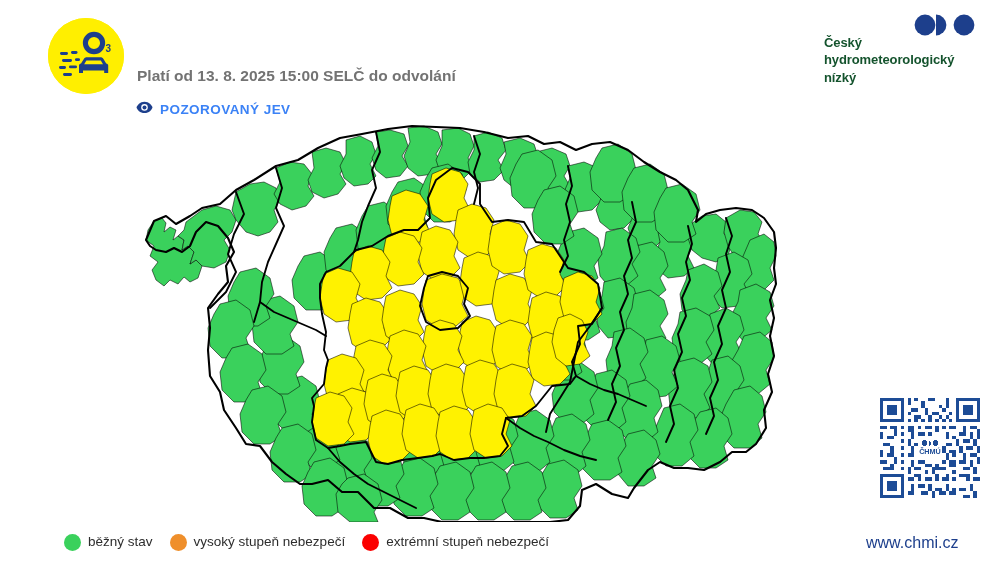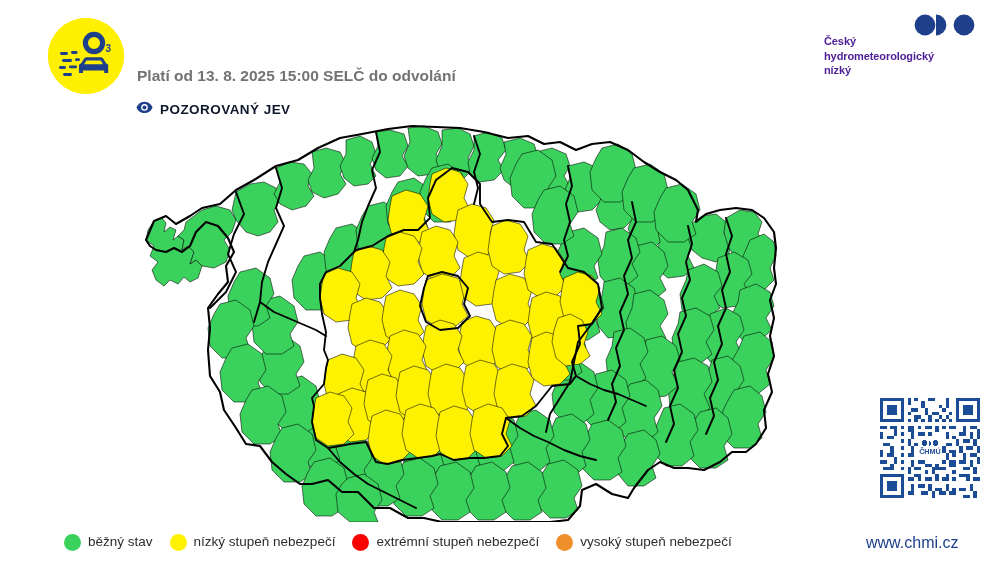--- a/index.html
+++ b/index.html
@@ -53,40 +53,40 @@
     left: 136px; top: 100px;
     display: flex;
     align-items: center;
     gap: 7px;
     white-space: nowrap;
   }
   .phenomenon-label {
     font-size: 13.5px;
     font-weight: bold;
     letter-spacing: 0.45px;
-    color: #0f172a;
+    color: #3b82f6;
   }
 
   
   .chmi-logo {
     position: absolute;
     right: 8px; top: 10px;
     width: 196px; height: 78px;
   }
   .chmi-mark {
     position: absolute;
     right: 16px; top: 4px;
   }
   .chmi-text {
     position: absolute;
     left: 28px; top: 24px;
-    font-size: 11px;
+    font-size: 13px;
     font-weight: bold;
     line-height: 1.33;
-    color: #4c1d95;
+    color: #14532d;
     letter-spacing: -0.1px;
   }
   .chmi-text div { white-space: nowrap; }
 
   
   .map-wrap {
     position: absolute;
     left: 140px; top: 122px;
     width: 640px; height: 400px;
   }
@@ -420,24 +420,20 @@
 </div>
 
 <div class="weburl">www.chmi.cz</div>
 
 <div class="legend">
   <div class="legend-item">
     <span class="legend-dot" style="background:#3ad15c"></span>
     <span class="legend-label">běžný stav</span>
   </div>
   <div class="legend-item">
-    <span class="legend-dot" style="background:#fff200"></span>
-    <span class="legend-label">nízký stupeň nebezpečí</span>
+    <span class="legend-dot" style="background:#ef8f2b"></span>
+    <span class="legend-label">vysoký stupeň nebezpečí</span>
   </div>
   <div class="legend-item">
     <span class="legend-dot" style="background:#fb0000"></span>
     <span class="legend-label">extrémní stupeň nebezpečí</span>
   </div>
-  <div class="legend-item">
-    <span class="legend-dot" style="background:#ef8f2b"></span>
-    <span class="legend-label">vysoký stupeň nebezpečí</span>
-  </div>
 </div>
 
 </body></html>

